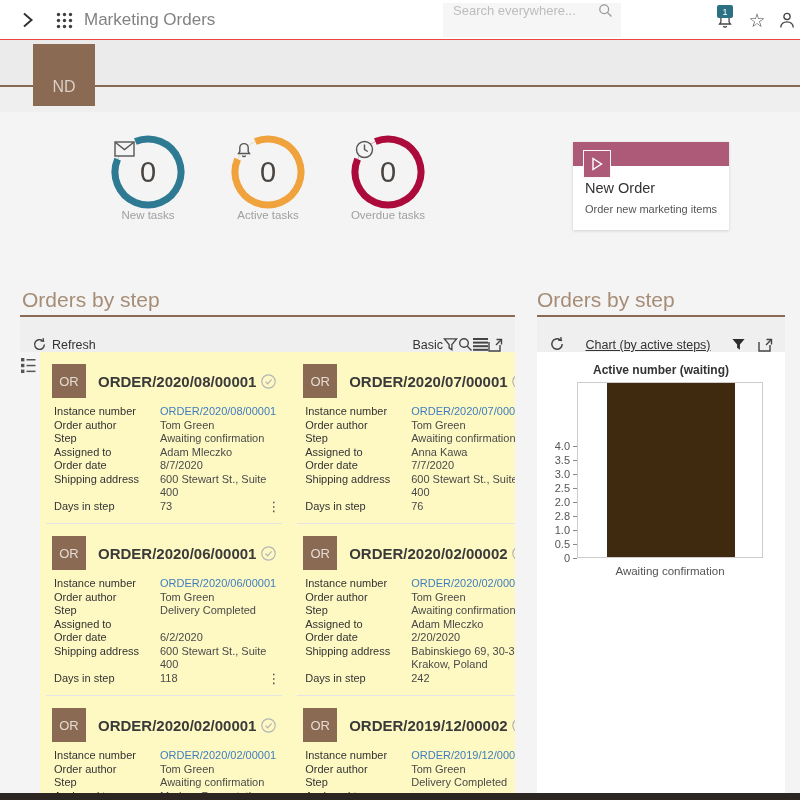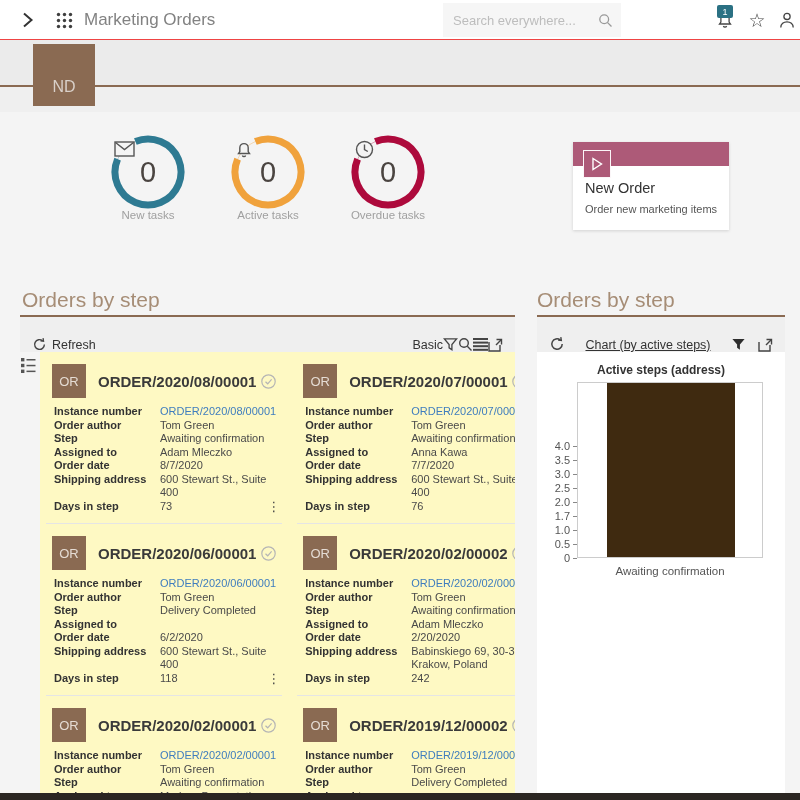--- a/index.html
+++ b/index.html
@@ -6,21 +6,21 @@
   html,body { width:800px; height:800px; overflow:hidden; }
   body { font-family:"Liberation Sans", sans-serif; background:#f4f4f4; color:#333; }
   #app { position:relative; width:800px; height:800px; background:#f4f4f4; overflow:hidden; }
 
   
   .topbar { position:absolute; top:0; left:0; right:0; height:40px; background:#fff; border-bottom:1px solid #ef4444; }
   .tb-ic { position:absolute; top:0; height:40px; display:flex; align-items:center; justify-content:center; cursor:pointer; }
   .tb-chevron { left:16px; width:24px; }
   .tb-grid { left:52px; width:24px; }
   .tb-title { position:absolute; left:84px; top:0; height:40px; display:flex; align-items:center; font-size:17px; color:#828282; }
-  .searchbox { position:absolute; left:443px; top:3px; width:178px; height:34px; background:#f6f6f6; display:flex; align-items:center; padding:0 8px 0 10px; }
+  .searchbox { position:absolute; left:443px; top:3px; width:178px; height:34px; background:#f6f6f6; display:flex; align-items:flex-start; padding:0 8px 0 10px; }
   .searchbox input { flex:1; border:none; outline:none; background:transparent; font-family:"Liberation Sans",sans-serif; font-size:13px; color:#555; min-width:0; }
   .searchbox input::placeholder { color:#bdbdbd; }
   .bell-wrap { left:710px; width:30px; position:absolute; top:0; height:40px; display:flex; align-items:center; justify-content:center; cursor:pointer; }
   .bell-badge { position:absolute; top:5px; left:7px; min-width:16px; height:13px; background:#2b7183; color:#fff; font-size:9px; display:flex; align-items:center; justify-content:center; border-radius:2px; padding:0 2px; }
   .tb-star { left:744px; width:26px; font-size:19px; color:#444; }
   .tb-user { left:774px; width:26px; }
 
   
   .hdr-top { position:absolute; top:40px; left:0; right:0; height:45px; background:#ebebeb; }
   .hdr-rule { position:absolute; top:85px; left:0; right:0; height:2px; background:#8a6a52; }
@@ -57,21 +57,21 @@
   .cards-panel { position:absolute; left:40px; top:352px; width:475px; height:441px; background:#fef9c3; overflow:hidden; }
   .gutter-icon { position:absolute; left:20px; top:357px; cursor:pointer; }
   .card-grid { display:grid; grid-template-columns:1fr 1fr; column-gap:15px; row-gap:8px; padding:8px 6px 0 6px; }
   .order-card { position:relative; padding:4px 6px 10px 6px; border-bottom:1px solid #e5e5e5; cursor:pointer; }
   .oc-head { display:flex; align-items:center; }
   .oc-badge { width:34px; height:34px; background:#8a6a52; color:#e5dcd4; font-size:13px; display:flex; align-items:center; justify-content:center; flex-shrink:0; }
   .oc-title { flex:1; margin-left:12px; font-size:15px; font-weight:700; color:#3a3a3a; white-space:nowrap; }
   .oc-check { flex-shrink:0; margin-left:4px; }
   .oc-rows { margin-top:7px; padding-left:2px; }
   .field-row { display:flex; line-height:13.5px; margin-bottom:0; }
-  .f-label { width:106px; flex-shrink:0; font-size:11px; font-weight:700; color:#333; }
+  .f-label { width:106px; flex-shrink:0; font-size:11px; font-weight:400; color:#333; }
   .f-value { flex:1; font-size:11px; color:#4a4a4a; white-space:pre-line; }
   .f-value.link { color:#3f7dbe; cursor:pointer; }
   .oc-kebab { position:absolute; right:2px; bottom:10px; font-size:13px; color:#444; cursor:pointer; line-height:12px; }
 
   
   .chart-panel { position:absolute; left:537px; top:352px; width:248px; height:441px; background:#fff; }
   .chart-title { position:absolute; top:11px; left:0; right:0; text-align:center; font-size:12px; font-weight:700; color:#333; }
   .plot { position:absolute; left:40px; top:30px; width:186px; height:176px; border:1px solid #ccc; }
   .bar { position:absolute; bottom:0; left:15.5%; width:70%; }
   .yticks { position:absolute; left:0; top:23px; width:40px; height:190px; display:flex; flex-direction:column; justify-content:flex-end; }
@@ -527,21 +527,21 @@
         <svg width="15" height="14" viewBox="0 0 15 14">
             <path d="M1 4 v9 h11 v-6" fill="none" stroke="#444" stroke-width="1.4"></path>
             <polyline points="8.5,1.5 13.5,1.5 13.5,6.5" fill="none" stroke="#444" stroke-width="1.4"></polyline>
             <line x1="8" y1="7" x2="13.2" y2="1.8" stroke="#444" stroke-width="1.4"></line>
           </svg>
       </span>
     </span>
   </div>
 
   <div class="chart-panel">
-    <div class="chart-title">Active steps (address)</div>
+    <div class="chart-title">Active number (waiting)</div>
     <div class="yticks" id="ytick-col">
         <div class="ytick">
           <span>4.0</span>
           <span class="dash"></span>
         </div>
         <div class="ytick">
           <span>3.5</span>
           <span class="dash"></span>
         </div>
         <div class="ytick">
@@ -550,21 +550,21 @@
         </div>
         <div class="ytick">
           <span>2.5</span>
           <span class="dash"></span>
         </div>
         <div class="ytick">
           <span>2.0</span>
           <span class="dash"></span>
         </div>
         <div class="ytick">
-          <span>1.7</span>
+          <span>2.8</span>
           <span class="dash"></span>
         </div>
         <div class="ytick">
           <span>1.0</span>
           <span class="dash"></span>
         </div>
         <div class="ytick">
           <span>0.5</span>
           <span class="dash"></span>
         </div>

